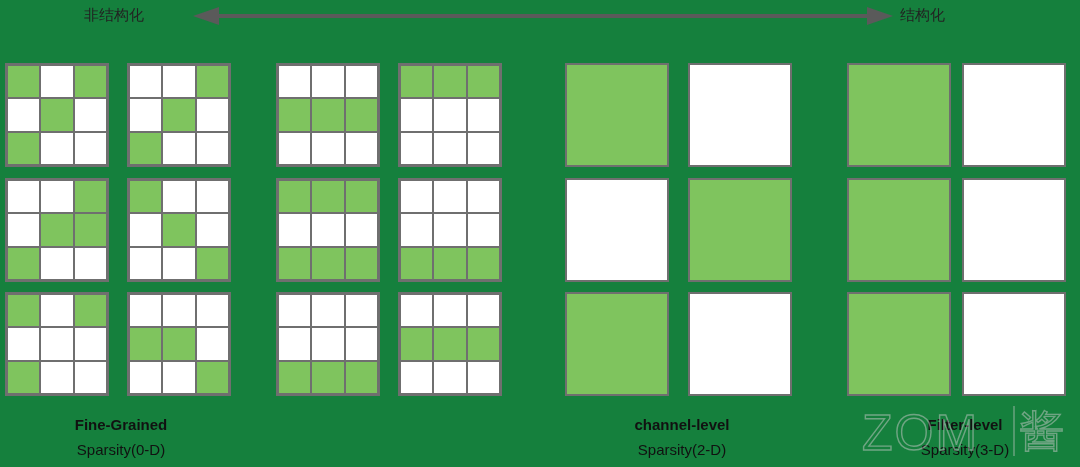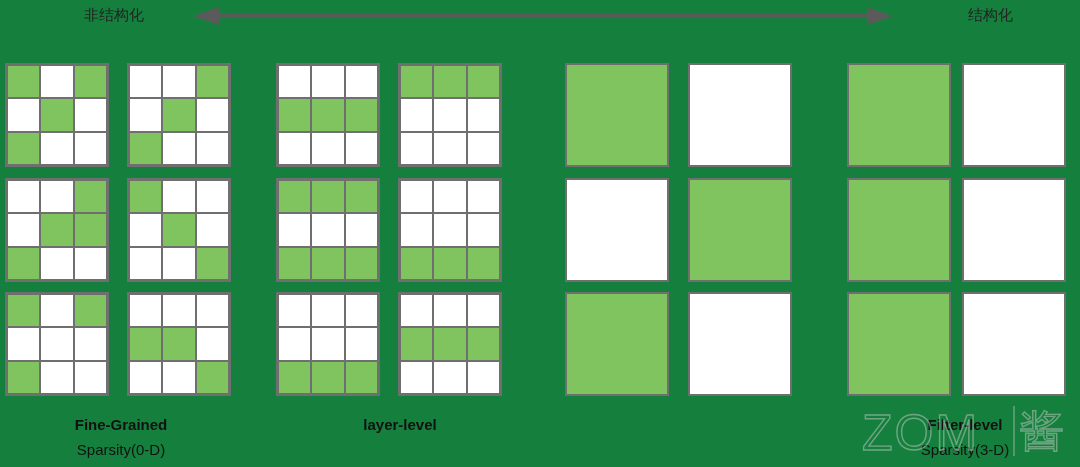--- a/index.html
+++ b/index.html
@@ -24,21 +24,21 @@
   .axis-label {
     position: absolute;
     top: 5px;
     font-size: 15px;
     line-height: 20px;
     color: #222222;
     white-space: nowrap;
     font-family: "Liberation Sans", sans-serif;
   }
   .axis-label.left  { left: 84px; }
-  .axis-label.right { left: 968px; }
+  .axis-label.right { left: 900px; }
 
   .axis-arrow {
     position: absolute;
     left: 193px;
     top: 7px;
     width: 700px;
     height: 18px;
   }
 
   
@@ -280,33 +280,34 @@
         <div class="cell"></div>
         <div class="cell on"></div>
         <div class="cell on"></div>
         <div class="cell on"></div>
         <div class="cell"></div>
         <div class="cell"></div>
         <div class="cell"></div>
       </div>
 
     <div class="caption" style="left:280px; top:415px;">
-      <span class="title">layer-level</span>
     </div>
   </div>
 
   <div class="group" style="left:0px; width:800px;">
     <div class="block on" style="left:565px; top:63px;"></div>
     <div class="block" style="left:688px; top:63px;"></div>
     <div class="block" style="left:565px; top:178px;"></div>
     <div class="block on" style="left:688px; top:178px;"></div>
     <div class="block on" style="left:565px; top:292px;"></div>
     <div class="block" style="left:688px; top:292px;"></div>
 
     <div class="caption" style="left:562px; top:415px;">
+      <span class="title">channel-level</span>
+      <span class="sub">Sparsity(2-D)</span>
     </div>
   </div>
 
   <div class="group" style="left:0px; width:1080px;">
     <div class="block on" style="left:847px; top:63px;"></div>
     <div class="block" style="left:962px; top:63px;"></div>
     <div class="block on" style="left:847px; top:178px;"></div>
     <div class="block" style="left:962px; top:178px;"></div>
     <div class="block on" style="left:847px; top:292px;"></div>
     <div class="block" style="left:962px; top:292px;"></div>

